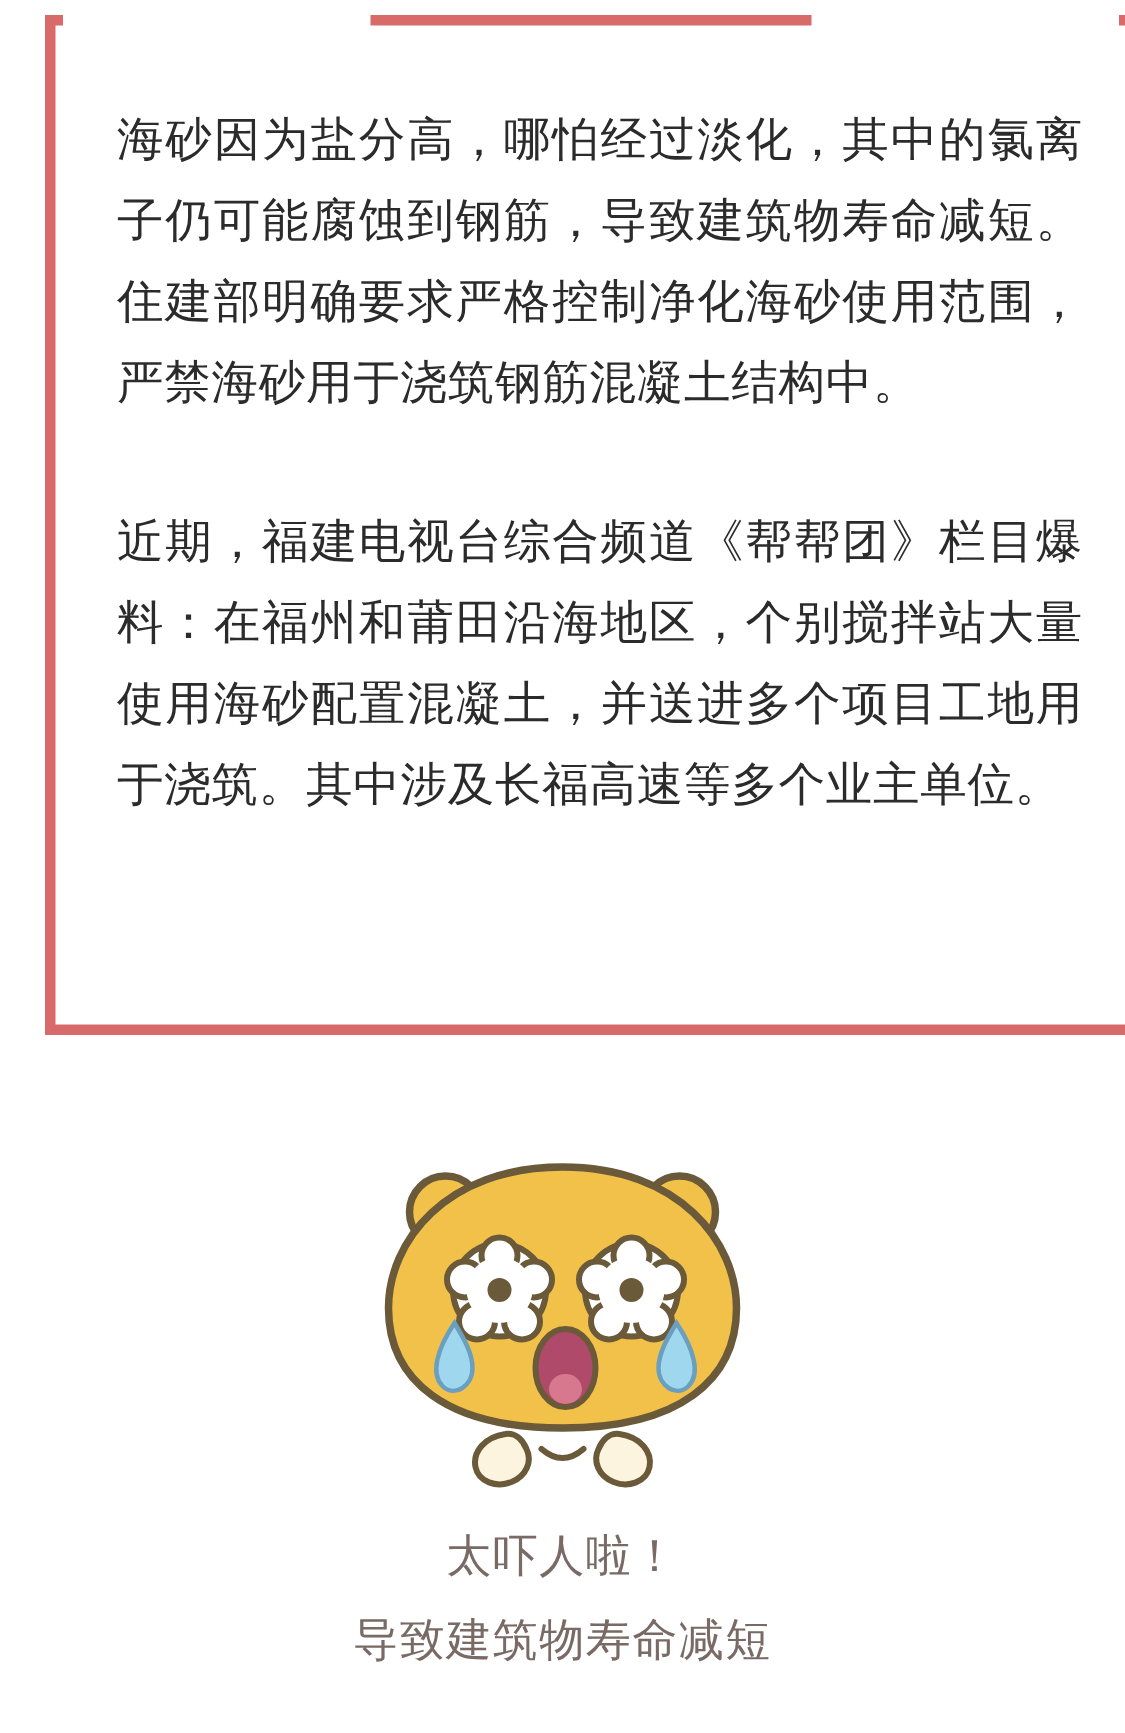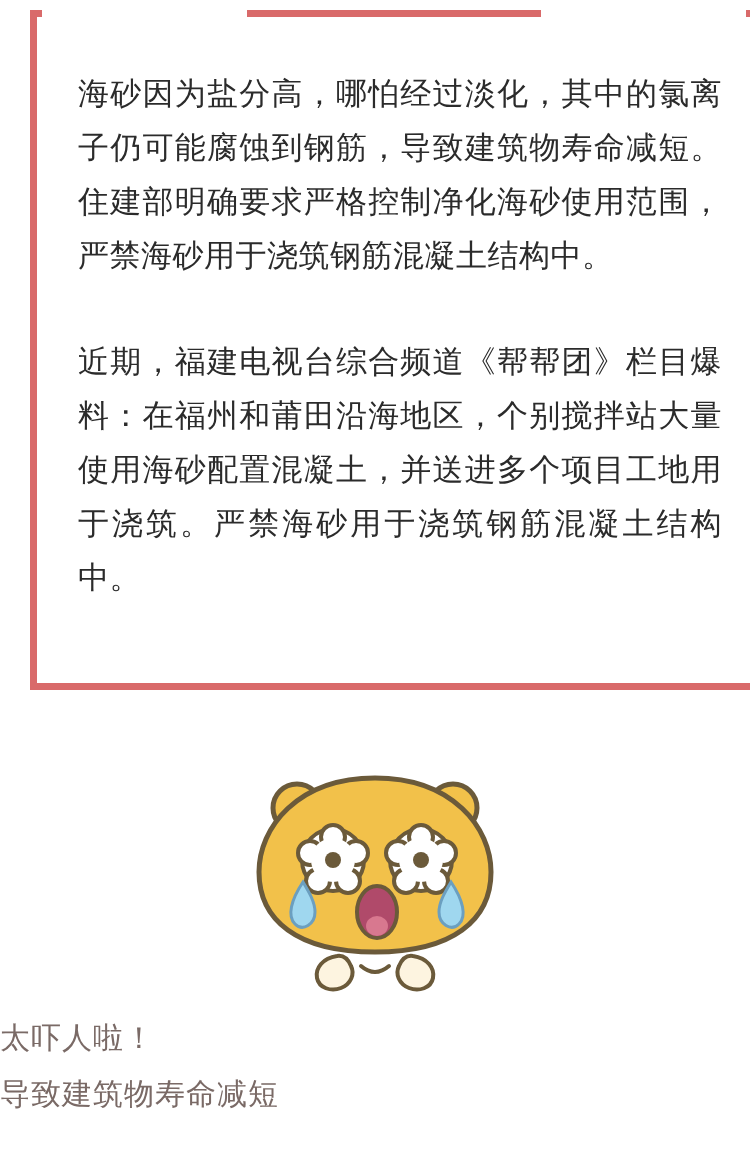--- a/index.html
+++ b/index.html
@@ -74,40 +74,41 @@
     justify-content: center;
   }
   .sticker svg { display: block; }
 
   
   .caption {
     position: absolute;
     left: 0;
     top: 1010px;
     width: 750px;
+    text-align: center;
     color: #7a6a66;
   }
   .caption-line {
     font-size: 30px;
     line-height: 56px;
     letter-spacing: 1px;
     font-family: "DejaVu Sans", "Liberation Sans", sans-serif;
   }
 </style>
 </head>
 <body>
 
 <div class="frame-wrap">
   <div class="frame-border"></div>
   <div class="notch notch-left"></div>
   <div class="notch notch-right"></div>
 
   <div class="quote-body">
     <p class="para">海砂因为盐分高，哪怕经过淡化，其中的氯离子仍可能腐蚀到钢筋，导致建筑物寿命减短。住建部明确要求严格控制净化海砂使用范围，严禁海砂用于浇筑钢筋混凝土结构中。</p>
-    <p class="para">近期，福建电视台综合频道《帮帮团》栏目爆料：在福州和莆田沿海地区，个别搅拌站大量使用海砂配置混凝土，并送进多个项目工地用于浇筑。严禁海砂用于浇筑钢筋混凝土结构中。</p>
+    <p class="para">近期，福建电视台综合频道《帮帮团》栏目爆料：在福州和莆田沿海地区，个别搅拌站大量使用海砂配置混凝土，并送进多个项目工地用于浇筑。其中涉及长福高速等多个业主单位。</p>
   </div>
 </div>
 
 <div class="sticker">
   <svg width="300" height="245" viewBox="0 0 300 245" xmlns="http://www.w3.org/2000/svg" aria-hidden="true">
 
     <ellipse cx="72" cy="48" rx="24" ry="24" fill="#f2c14a" stroke="#6b5a3a" stroke-width="5"></ellipse>
     <ellipse cx="228" cy="48" rx="24" ry="24" fill="#f2c14a" stroke="#6b5a3a" stroke-width="5"></ellipse>
 
     <path d="M150 18 C72 18 34 68 34 112 C34 160 72 192 150 192 C228 192 266 160 266 112 C266 68 228 18 150 18 Z" fill="#f2c14a" stroke="#6b5a3a" stroke-width="5"></path>

